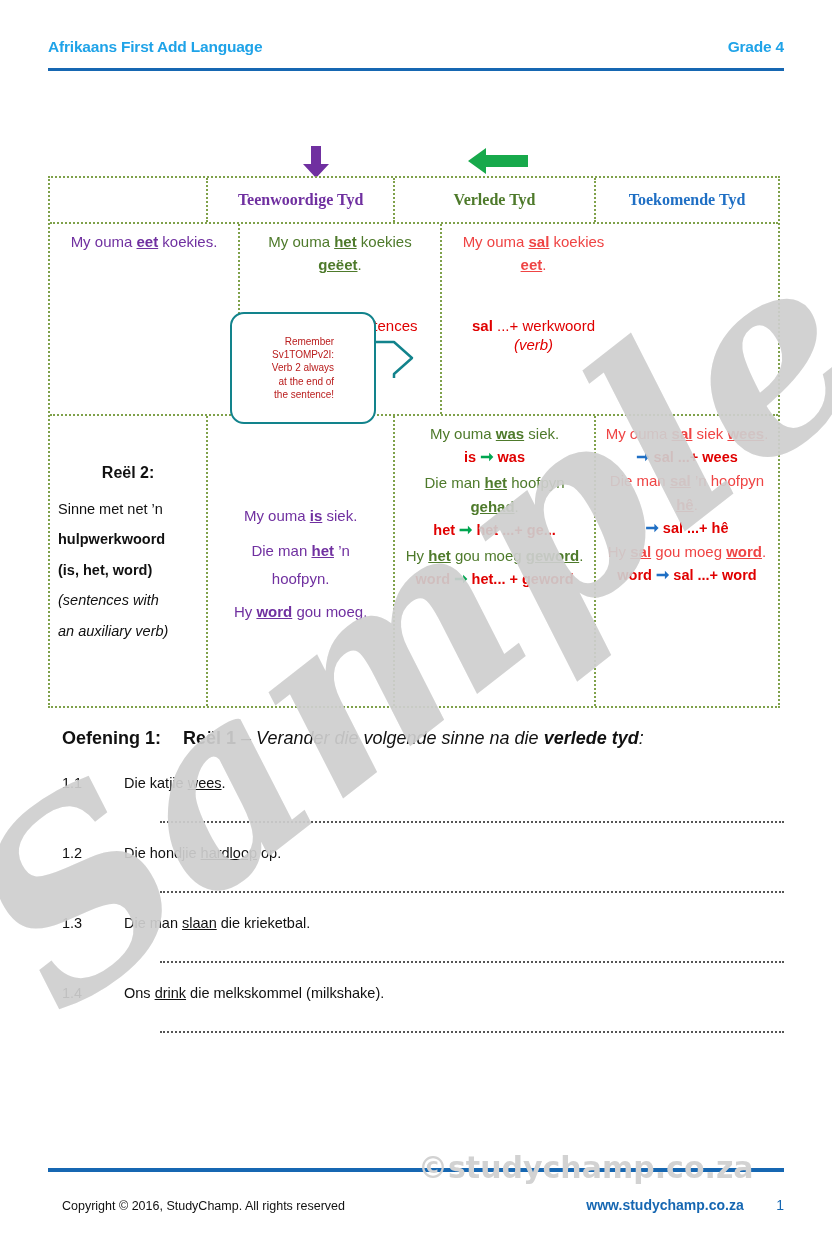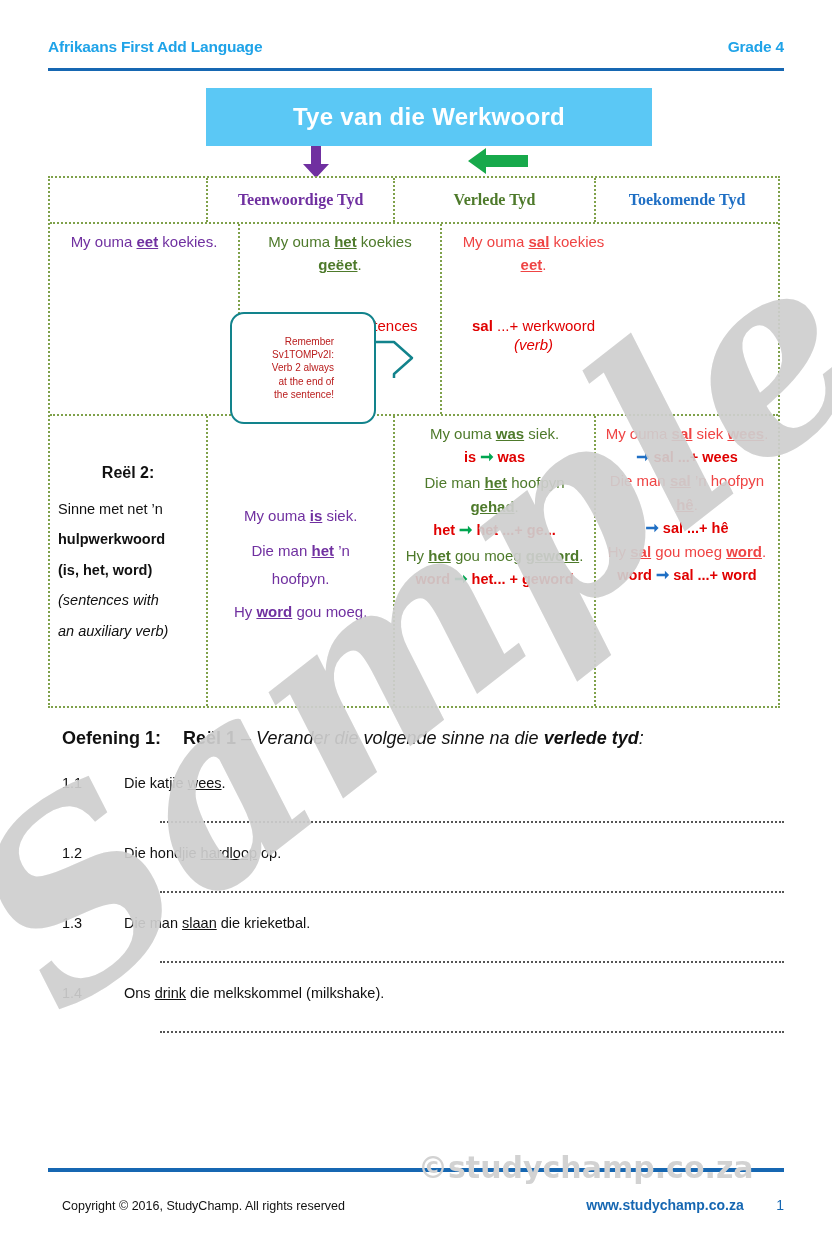--- a/index.html
+++ b/index.html
@@ -316,23 +316,20 @@
 <body>
 
 <div class="page">
 
   <div class="doc-header">
     <span class="subject">Afrikaans First Add Language</span>
     <span class="grade">Grade 4</span>
   </div>
   <div class="header-rule"></div>
 
-  <div class="title-banner">
-    <span class="title-text">Tye van die Werkwoord</span>
-  </div>
 
   <svg class="arrow-down" viewBox="0 0 30 32">
     <polygon points="10,0 20,0 20,18 28,18 15,32 2,18 10,18" fill="#7030A0"></polygon>
   </svg>
   <svg class="arrow-left" viewBox="0 0 60 26">
     <polygon points="0,13 18,0 18,7 60,7 60,19 18,19 18,26" fill="#17A94B"></polygon>
   </svg>
 
   <div class="grid">
 

